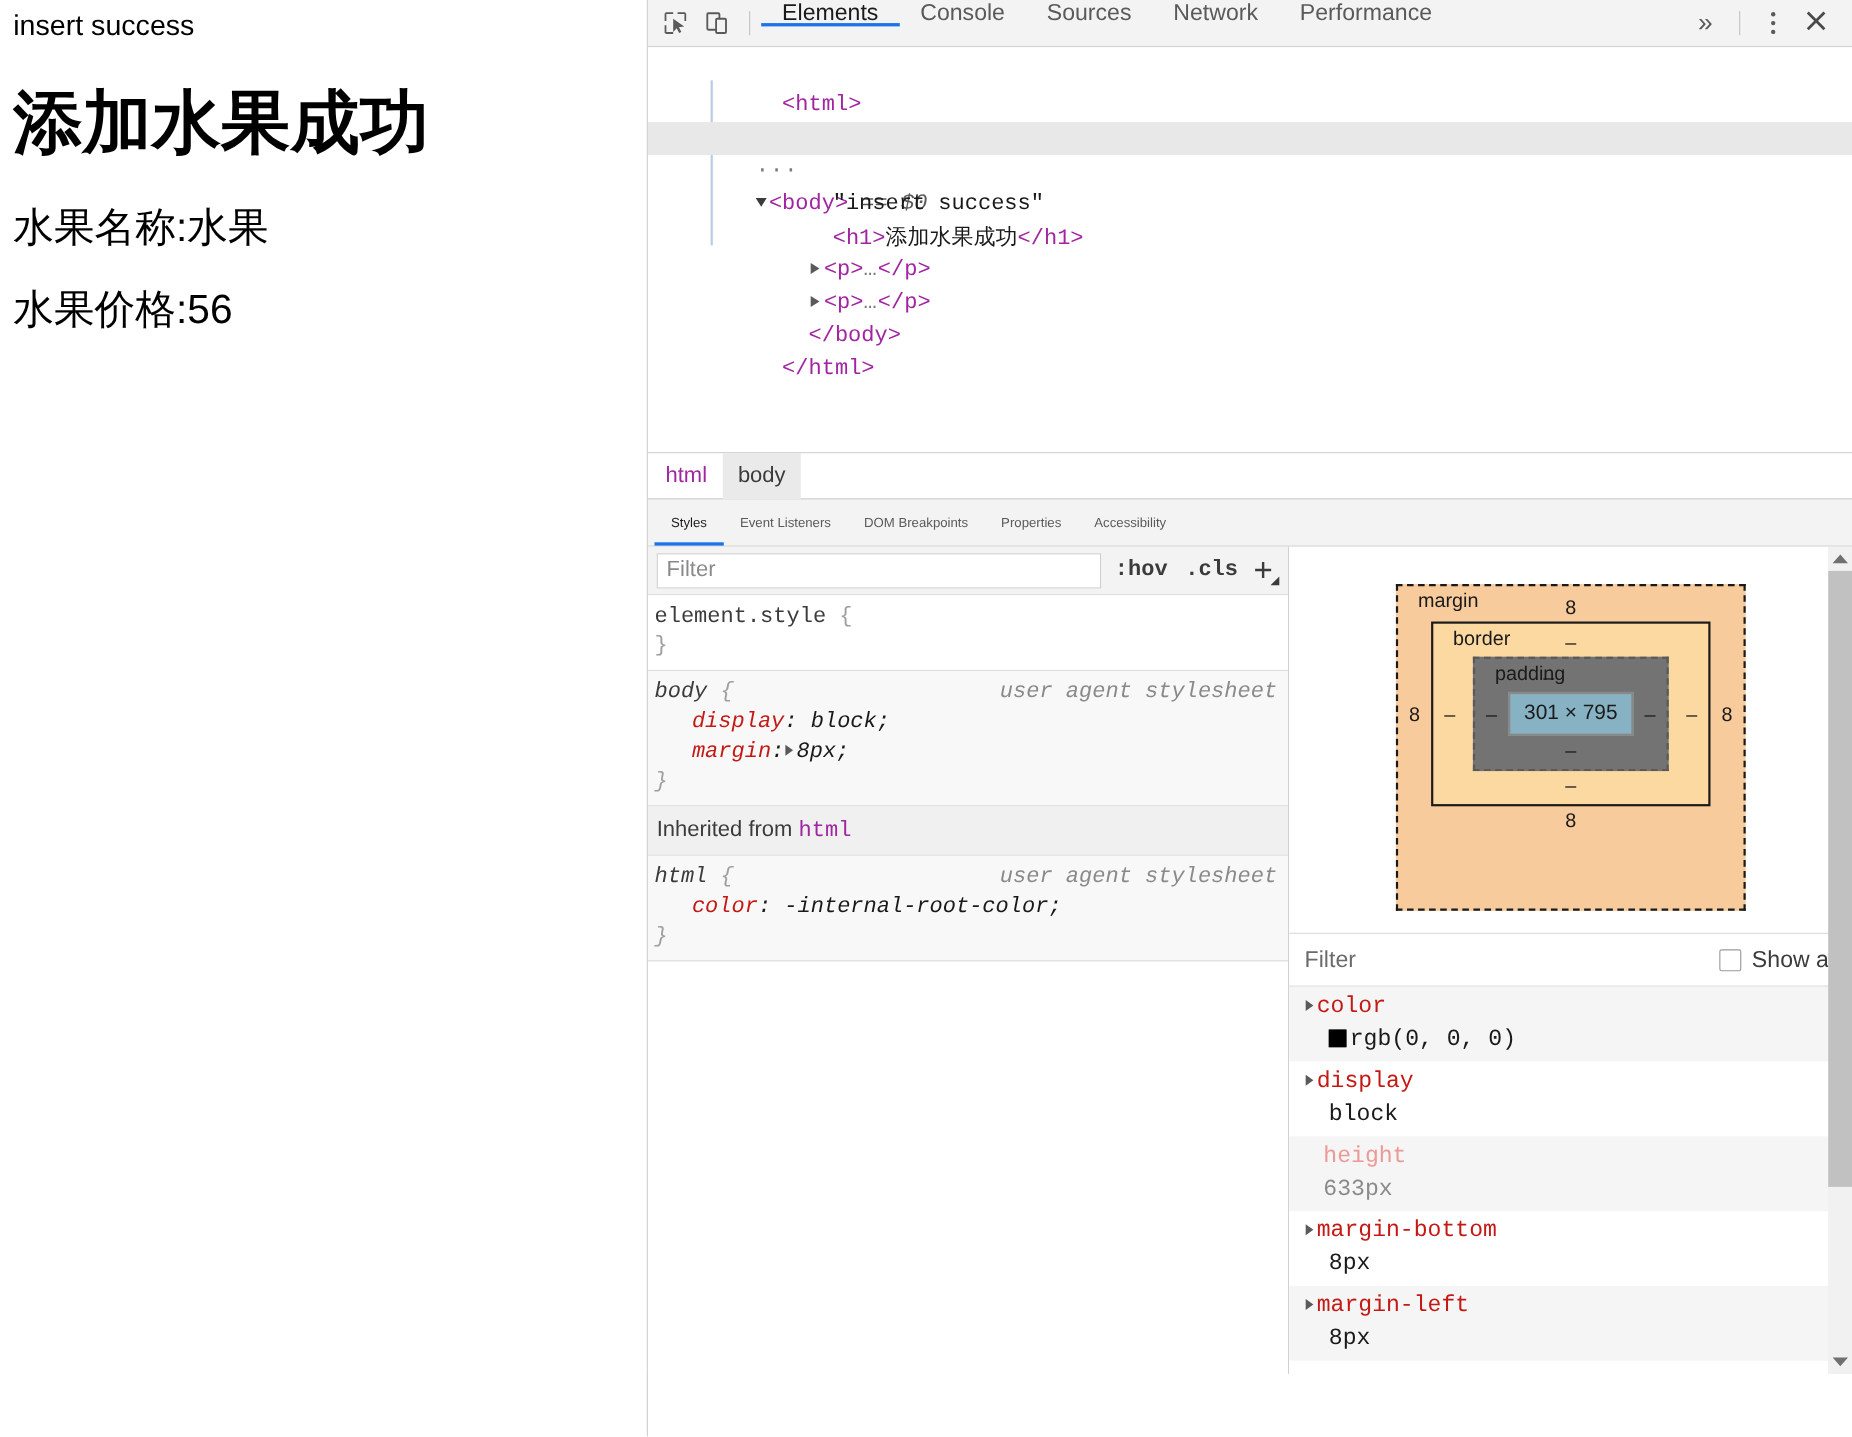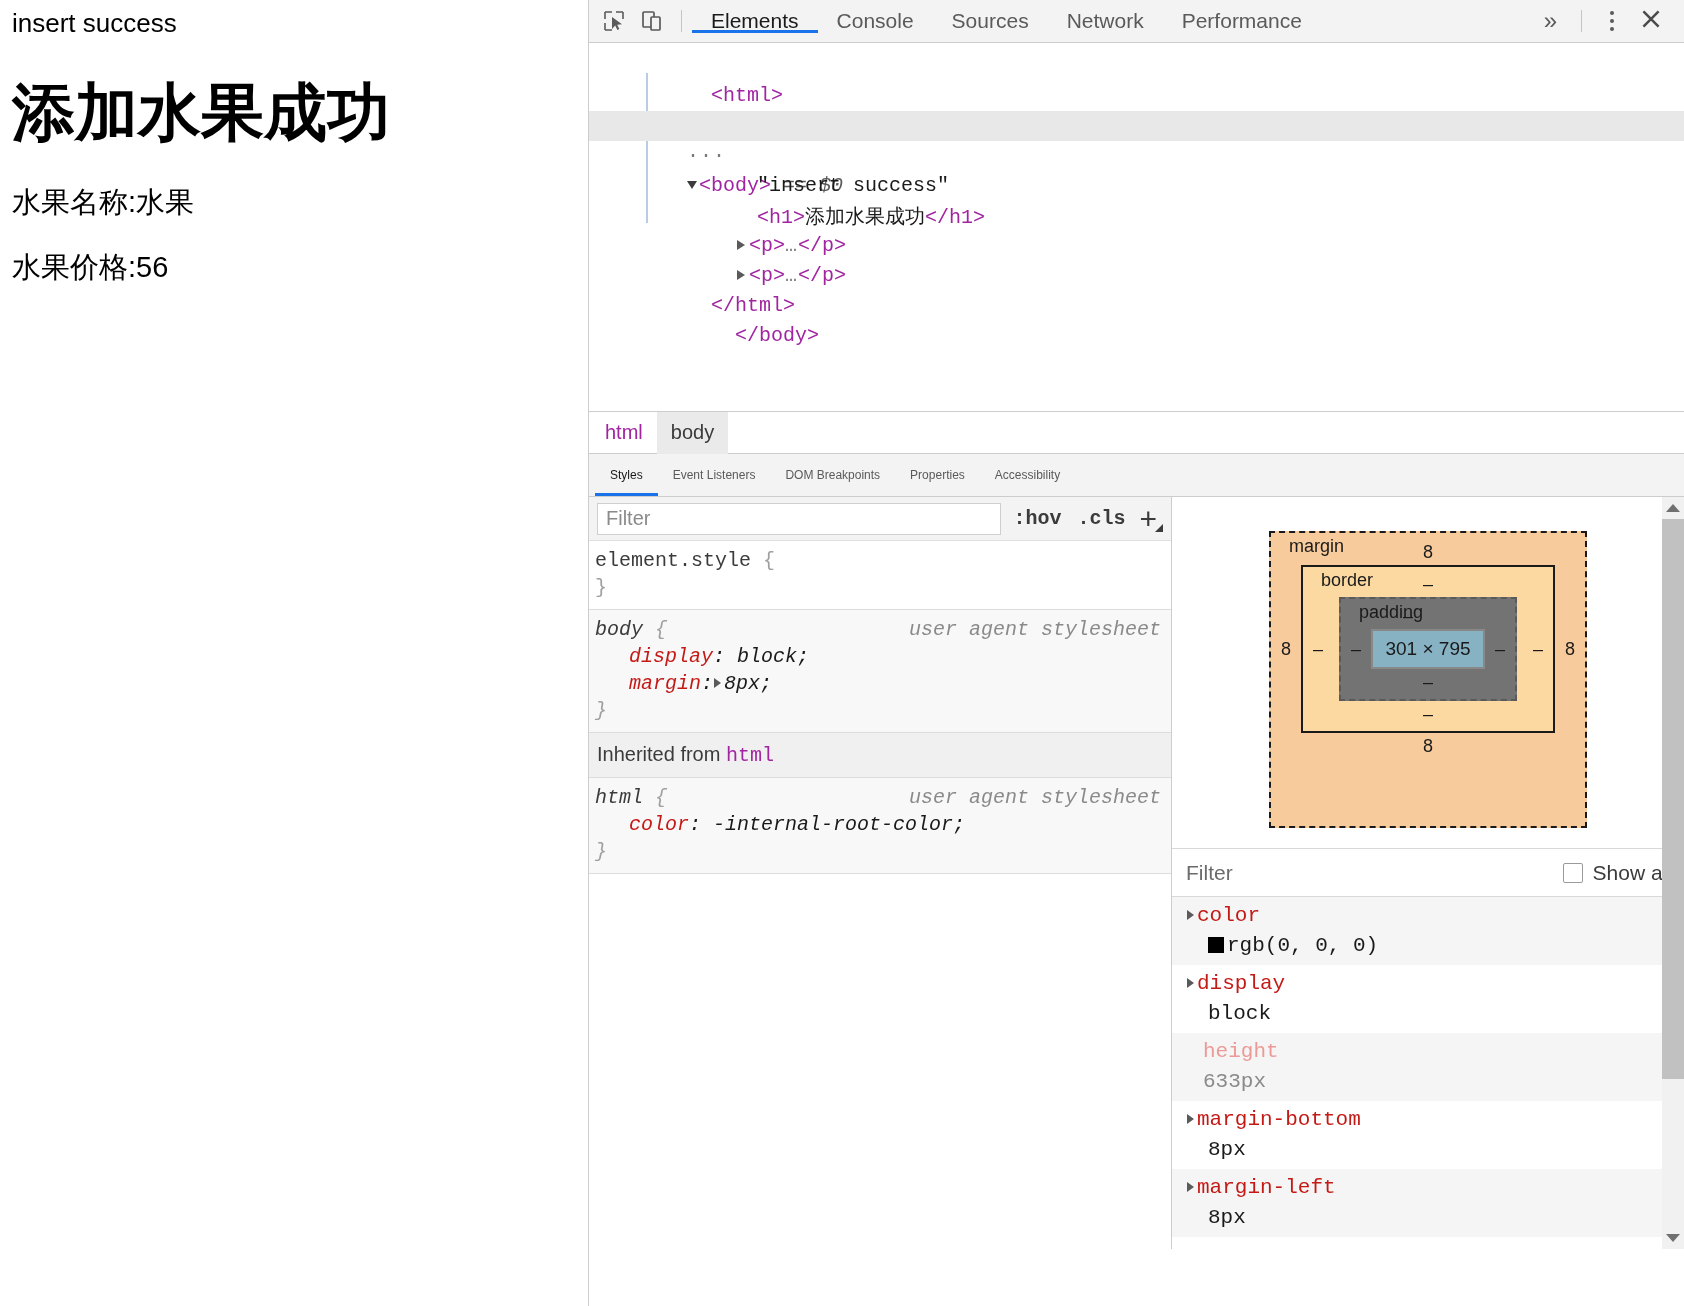--- a/index.html
+++ b/index.html
@@ -31,21 +31,21 @@
   .pg-h1 {
     font-family: "Liberation Sans", sans-serif;
     font-size: 63px;
     font-weight: bold;
     color: #000;
     margin: 40px 0 40px 4px;
     line-height: 1.05;
   }
   .pg-p {
     font-family: "Liberation Sans", sans-serif;
-    font-size: 29px;
+    font-size: 37px;
     color: #000;
     margin: 30px 0 30px 4px;
     line-height: 1.2;
   }
 
   
   #devtools {
     position: absolute; left: 588px; top: 0;
     width: 1096px; height: 1306px;
     background: #fff;
@@ -64,21 +64,21 @@
     padding: 0 6px;
   }
   .tb-icon {
     width: 38px; height: 36px;
     display: flex; align-items: center; justify-content: center;
     cursor: pointer;
   }
   .tb-sep {
     width: 1px; height: 22px; background: #c4c4c4; margin: 0 10px;
   }
-  .dt-tabs { display: flex; align-items: center; height: 43px; }
+  .dt-tabs { display: flex; align-items: flex-start; height: 43px; }
   .dt-tab {
     display: flex; align-items: center;
     padding: 0 19px;
     font-size: 21px;
     color: #5a5a5a;
     cursor: pointer;
     position: relative;
     white-space: nowrap;
   }
   .dt-tab.active { color: #1a1a1a; }
@@ -430,26 +430,26 @@
       </div>
 
       <div class="dom-line" style="padding-left:52px">
         <span class="tri"></span><span class="tag">&lt;p&gt;</span><span class="ellipsis-dots">…</span><span class="tag">&lt;/p&gt;</span>
       </div>
 
       <div class="dom-line" style="padding-left:52px">
         <span class="tri"></span><span class="tag">&lt;p&gt;</span><span class="ellipsis-dots">…</span><span class="tag">&lt;/p&gt;</span>
       </div>
 
+      <div class="dom-line" style="padding-left:50px">
+        <span class="tag">&lt;/body&gt;</span>
+      </div>
+
       <div class="dom-line" style="padding-left:26px">
         <span class="tag">&lt;/html&gt;</span>
-      </div>
-
-      <div class="dom-line" style="padding-left:50px">
-        <span class="tag">&lt;/body&gt;</span>
       </div>
     </div>
 
     <div id="crumbs">
       <div class="crumb magenta">html</div>
       <div class="crumb sel">body</div>
     </div>
 
     <div id="style-tabs">
       <div class="st-tab active">Styles</div>

